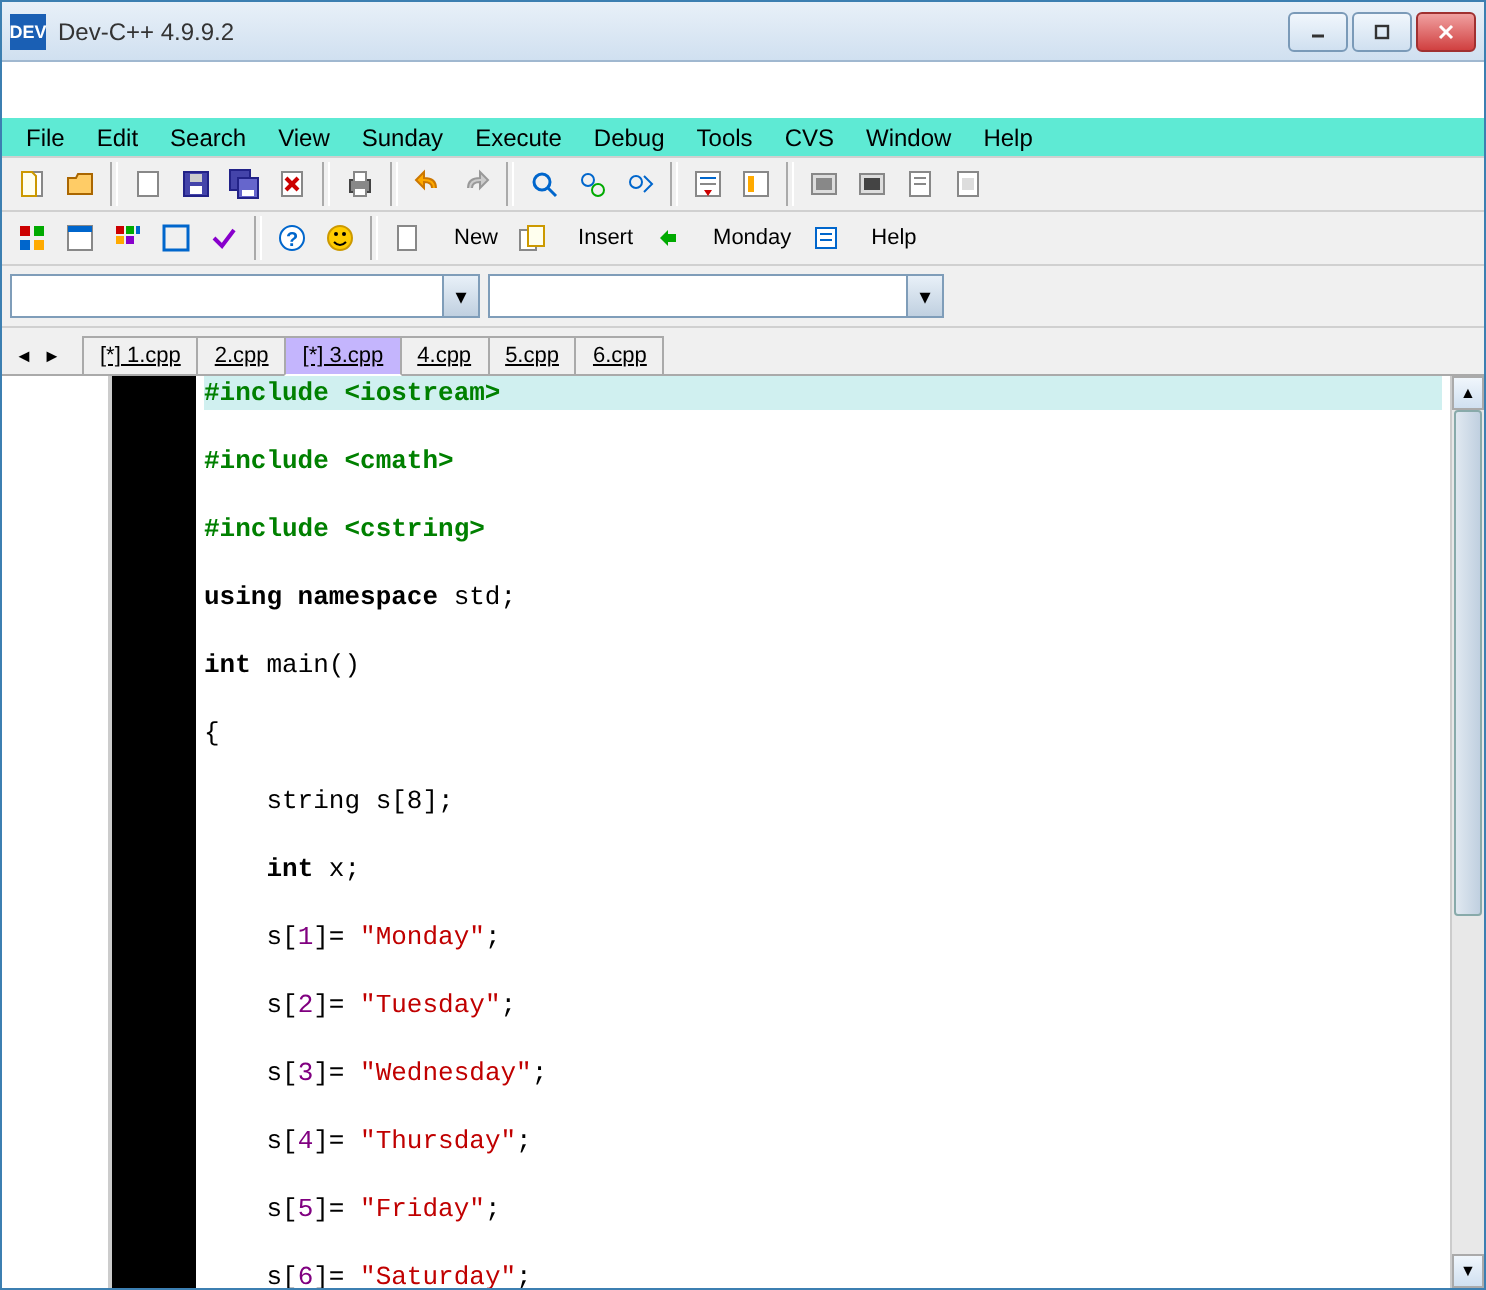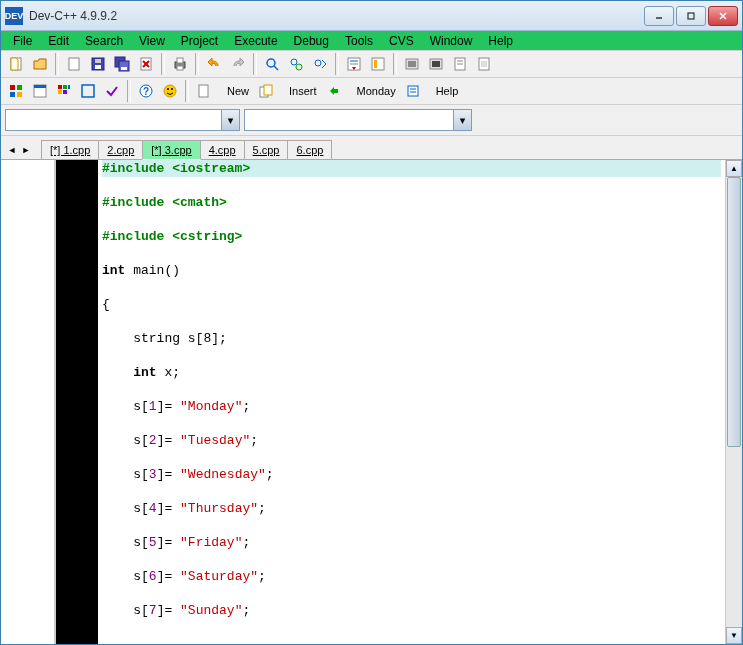--- a/index.html
+++ b/index.html
@@ -8,40 +8,40 @@
 .window { width: 743px; height: 645px; border: 1px solid #3c7fb1; display: flex; flex-direction: column; }
 
 .titlebar { height: 30px; background: linear-gradient(#e8f0f8, #d0e0f0); display: flex; align-items: center; padding: 0 4px; border-bottom: 1px solid #a0b8d0; }
 .titlebar .app-icon { width: 18px; height: 18px; background: #1a5fb4; color: #fff; font-size: 9px; font-weight: bold; display: flex; align-items: center; justify-content: center; margin-right: 6px; }
 .titlebar .title { flex: 1; color: #333; font-size: 12px; }
 .win-btns { display: flex; gap: 2px; }
 .win-btn { width: 30px; height: 20px; border: 1px solid #7a9ab8; background: linear-gradient(#f0f6fc, #d0e0f0); border-radius: 3px; display: flex; align-items: center; justify-content: center; cursor: pointer; }
 .win-btn.close { background: linear-gradient(#f0a0a0, #d04040); border-color: #a03030; color: #fff; font-weight: bold; }
 .win-btn svg { width: 10px; height: 10px; }
 
-.menubar { height: 20px; background: #22c55e; display: flex; align-items: center; padding: 0 4px; border-bottom: 1px solid #d0d0d0; font-size: 12px; }
+.menubar { height: 20px; background: #5eead4; display: flex; align-items: center; padding: 0 4px; border-bottom: 1px solid #d0d0d0; font-size: 12px; margin-top: 28px; }
 .menubar span { padding: 2px 8px; cursor: pointer; }
 
 .toolbar { background: #f0f0f0; padding: 2px 4px; border-bottom: 1px solid #d0d0d0; display: flex; align-items: center; gap: 2px; flex-wrap: wrap; }
 .tb-btn { width: 22px; height: 22px; display: flex; align-items: center; justify-content: center; cursor: pointer; }
 .tb-sep { width: 4px; height: 22px; border-left: 1px solid #aaa; border-right: 1px solid #fff; margin: 0 2px; }
 .tb-text-btn { height: 22px; display: flex; align-items: center; padding: 0 4px; gap: 16px; cursor: pointer; font-size: 11px; }
 
 .combo-row { background: #f0f0f0; padding: 4px; border-bottom: 1px solid #d0d0d0; display: flex; gap: 4px; }
 .combo { height: 22px; border: 1px solid #7f9db9; background: #fff; display: flex; align-items: center; position: relative; }
 .combo-1 { width: 235px; }
 .combo-2 { width: 228px; }
 .combo-drop { position: absolute; right: 0; top: 0; width: 18px; height: 20px; background: linear-gradient(#e8f0f8, #c0d0e0); border-left: 1px solid #7f9db9; display: flex; align-items: center; justify-content: center; }
 
 .tab-row { background: #f0f0f0; height: 24px; display: flex; align-items: flex-end; border-bottom: 1px solid #aaa; padding-left: 4px; }
 .tab-nav { display: flex; gap: 0; margin-right: 8px; }
 .tab-nav-btn { width: 14px; height: 18px; background: #f0f0f0; display: flex; align-items: center; justify-content: center; cursor: pointer; font-size: 9px; }
 .tabs { display: flex; text-decoration: underline; }
 .tab { padding: 3px 8px; border: 1px solid #aaa; border-bottom: none; background: #f0f0f0; margin-right: -1px; font-size: 11px; cursor: pointer; }
-.tab.active { background: #86efac; border-bottom: 1px solid #fff; margin-bottom: -1px; }
+.tab.active { background: #c4b5fd; border-bottom: 1px solid #fff; margin-bottom: -1px; }
 
 .editor-area { flex: 1; display: flex; overflow: hidden; background: #fff; }
 .class-panel { width: 55px; border-right: 2px solid #ccc; background: #fff; }
 .gutter { width: 42px; background: #000; }
 .code { flex: 1; font-family: 'Courier New', monospace; font-size: 13px; line-height: 17px; padding: 0 4px; white-space: pre; overflow: auto; }
 .code .line { display: block; }
 .code .line.hl { background: #d0f0f0; }
 .kw-green { color: #008000; font-weight: bold; }
 .kw-black { color: #000; font-weight: bold; }
 .str-red { color: #c00000; }
@@ -78,21 +78,21 @@
           </svg>
         </div>
     </div>
   </div>
 
   <div class="menubar">
     <span>File</span>
     <span>Edit</span>
     <span>Search</span>
     <span>View</span>
-    <span>Project</span>
+    <span>Sunday</span>
     <span>Execute</span>
     <span>Debug</span>
     <span>Tools</span>
     <span>CVS</span>
     <span>Window</span>
     <span>Help</span>
   </div>
 
   <div class="toolbar">
     <div class="tb-btn">
@@ -316,20 +316,21 @@
       <div class="tab">6.cpp</div>
     </div>
   </div>
 
   <div class="editor-area">
     <div class="class-panel"></div>
     <div class="gutter"></div>
     <div class="code" id="code"><span class="line hl"><span class="kw-green">#include &lt;iostream&gt;</span></span>
 <span class="line"><span class="kw-green">#include &lt;cmath&gt;</span></span>
 <span class="line"><span class="kw-green">#include &lt;cstring&gt;</span></span>
+<span class="line"><span class="kw-black">using namespace </span>std;</span>
 <span class="line"><span class="kw-black">int </span>main()</span>
 <span class="line">{</span>
 <span class="line">    string s[8];</span>
 <span class="line">    <span class="kw-black">int</span> x;</span>
 <span class="line">    s[<span class="num">1</span>]= <span class="str-red">"Monday"</span>;</span>
 <span class="line">    s[<span class="num">2</span>]= <span class="str-red">"Tuesday"</span>;</span>
 <span class="line">    s[<span class="num">3</span>]= <span class="str-red">"Wednesday"</span>;</span>
 <span class="line">    s[<span class="num">4</span>]= <span class="str-red">"Thursday"</span>;</span>
 <span class="line">    s[<span class="num">5</span>]= <span class="str-red">"Friday"</span>;</span>
 <span class="line">    s[<span class="num">6</span>]= <span class="str-red">"Saturday"</span>;</span>

